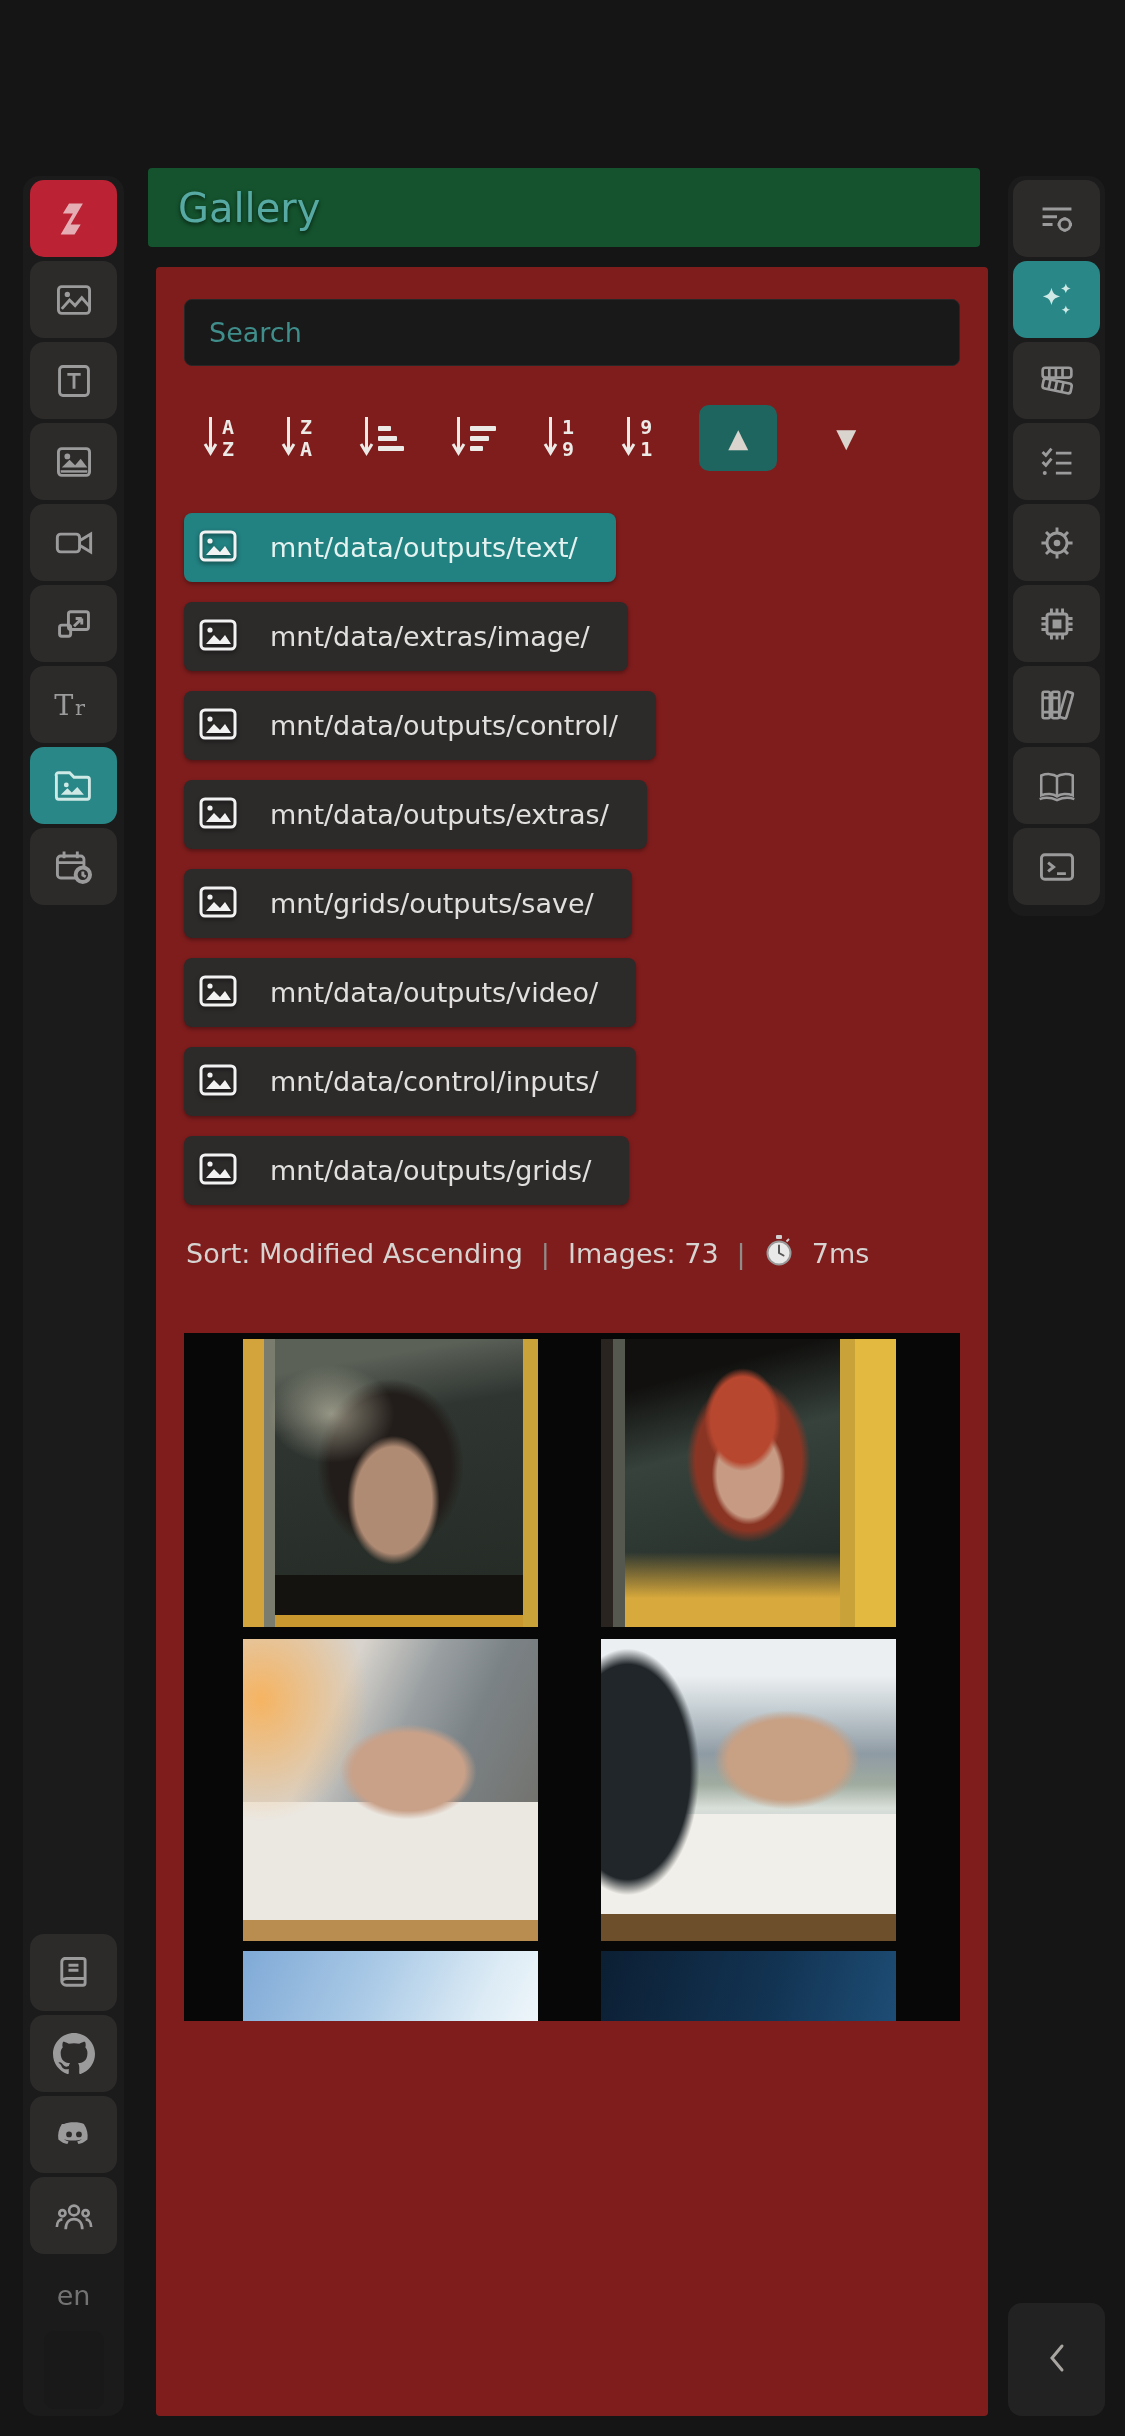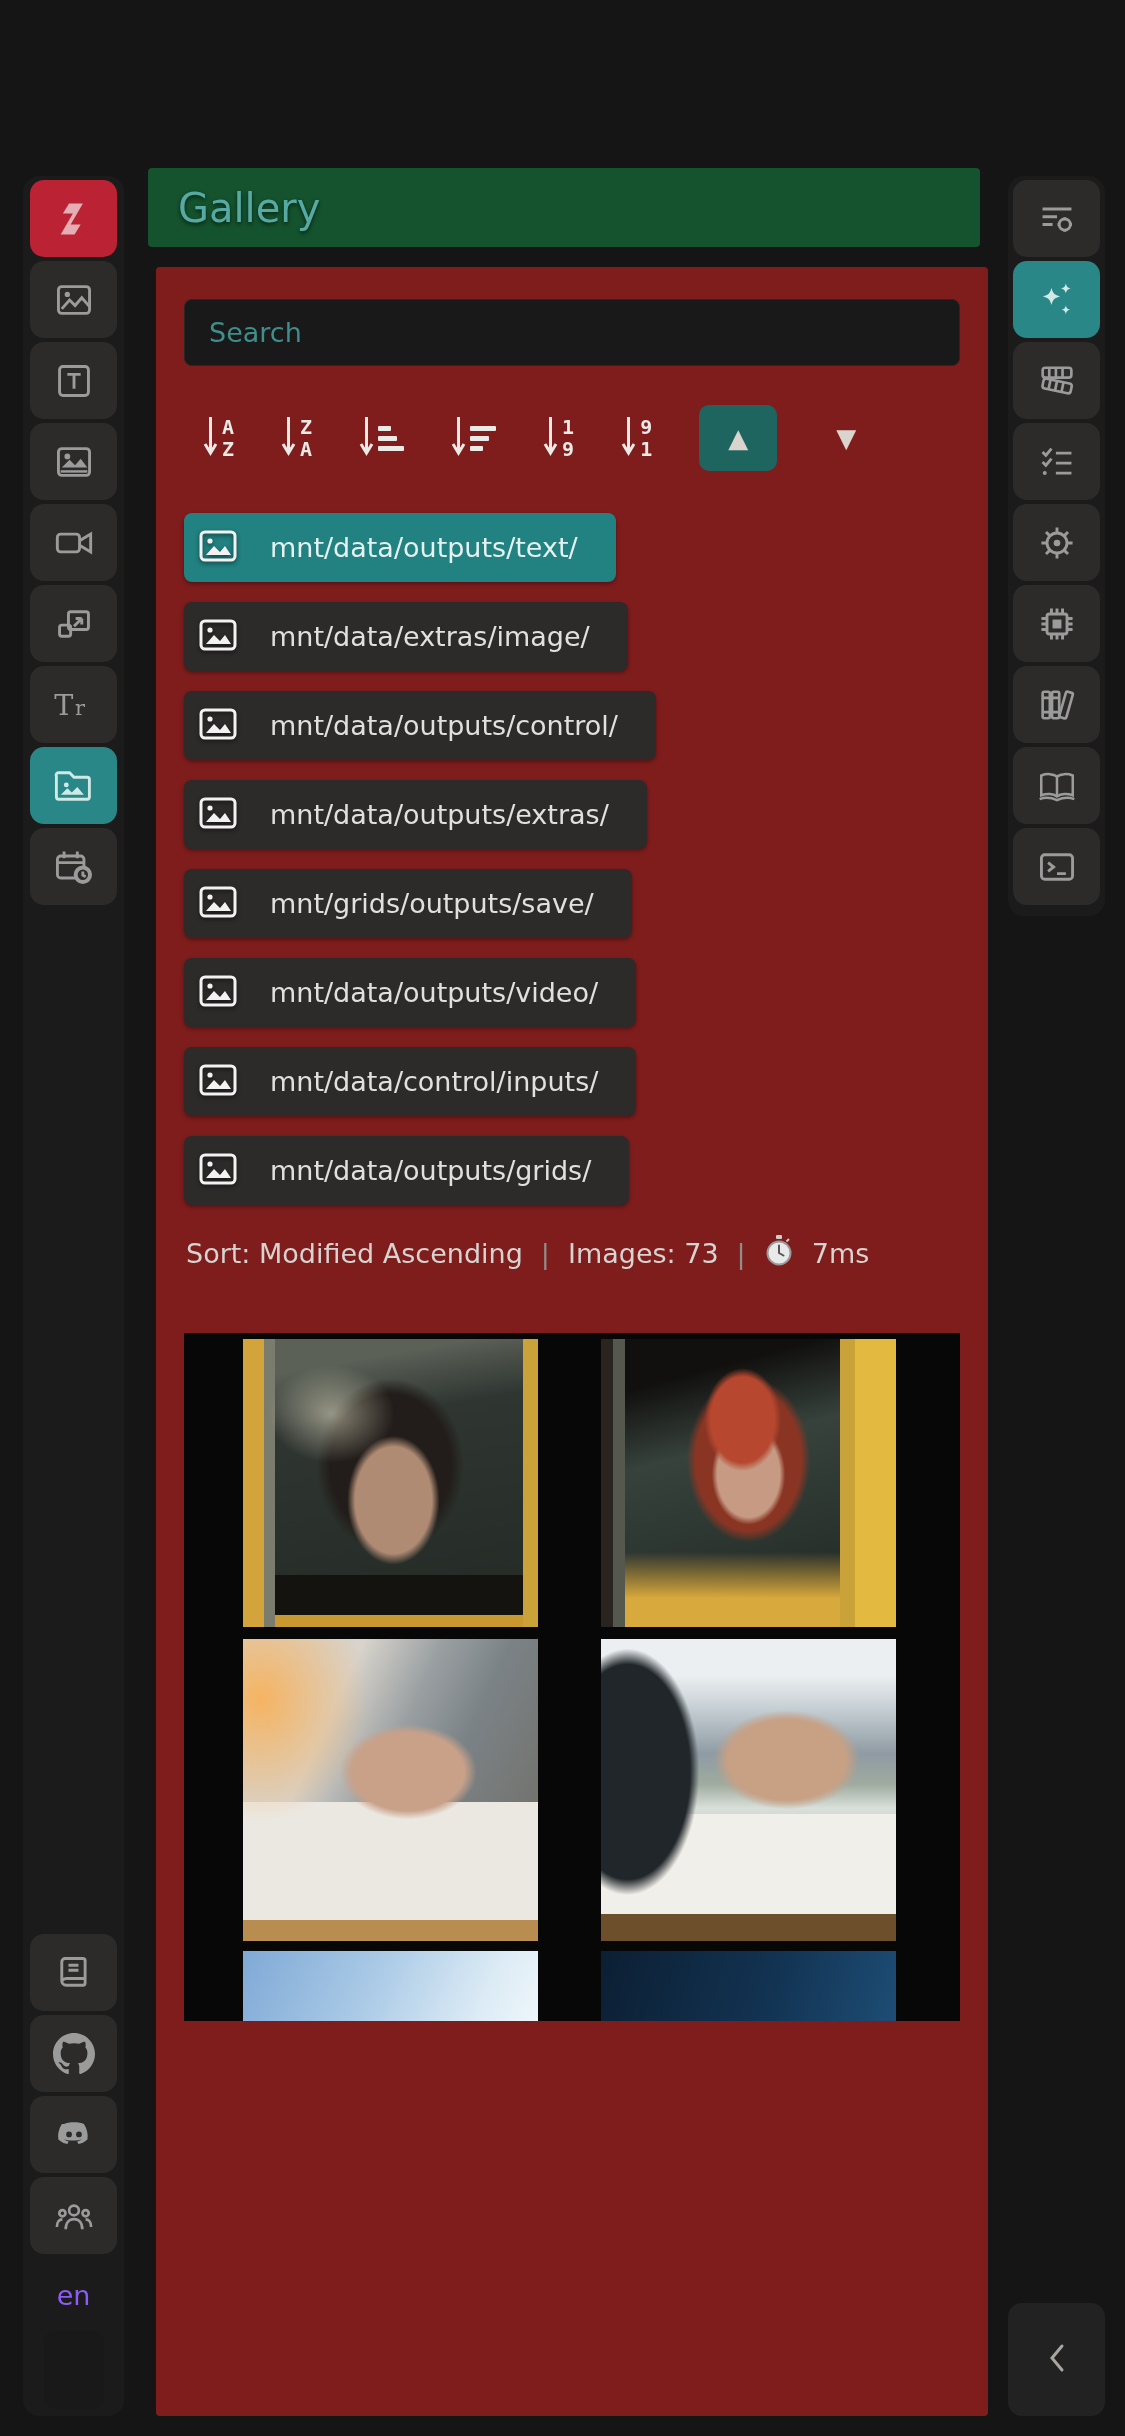--- a/index.html
+++ b/index.html
@@ -10,21 +10,21 @@
   .side-col.left{left:23px;width:101px;height:2240px;}
   .side-col.right{left:1008px;width:97px;height:740px;}
   .sbtn{width:87px;height:77px;margin:0 auto 4px auto;background:#2d2a2a;border-radius:14px;
         display:flex;align-items:center;justify-content:center;color:#9b9b9b;}
   .side-col.right .sbtn{width:87px;}
   .sbtn svg{display:block;}
   .sbtn.logo{background:#bb2233;color:#e9b9bd;}
   .sbtn.active{background:#2a8787;color:#cfe9e6;}
   .col-top{padding-top:4px;}
   .col-bottom{position:absolute;top:1758px;left:0;right:0;}
-  .lang{margin-top:26px;text-align:center;font-size:27px;color:#8b5cf6;}
+  .lang{margin-top:26px;text-align:center;font-size:27px;color:#737373;}
   .ghost-btn{width:60px;height:78px;margin:20px auto 0 auto;background:#191919;border-radius:10px;}
   
   .main-header{position:absolute;left:148px;top:168px;width:832px;height:79px;background:#14532d;
                border-radius:4px;display:flex;align-items:center;}
   .main-header .title{margin-left:30px;font-size:40px;color:#57a9a4;text-shadow:0 2px 4px rgba(0,0,0,.6);}
   .main-panel{position:absolute;left:156px;top:267px;width:832px;height:2149px;background:#7f1d1d;
               border-radius:4px;box-sizing:border-box;padding-top:32px;overflow:hidden;}
   .search{display:block;margin:0 28px;width:776px;height:67px;box-sizing:border-box;background:#191919;
           border:1px solid #272727;border-radius:8px;color:#7fc2be;font-size:27px;padding:0 24px;outline:none;
           font-family:"DejaVu Sans","Liberation Sans",sans-serif;}

